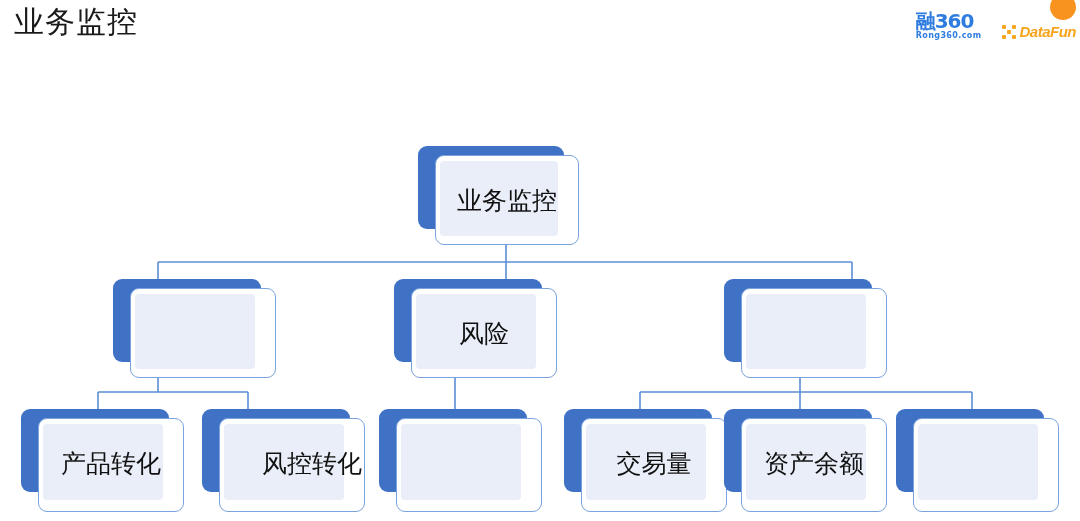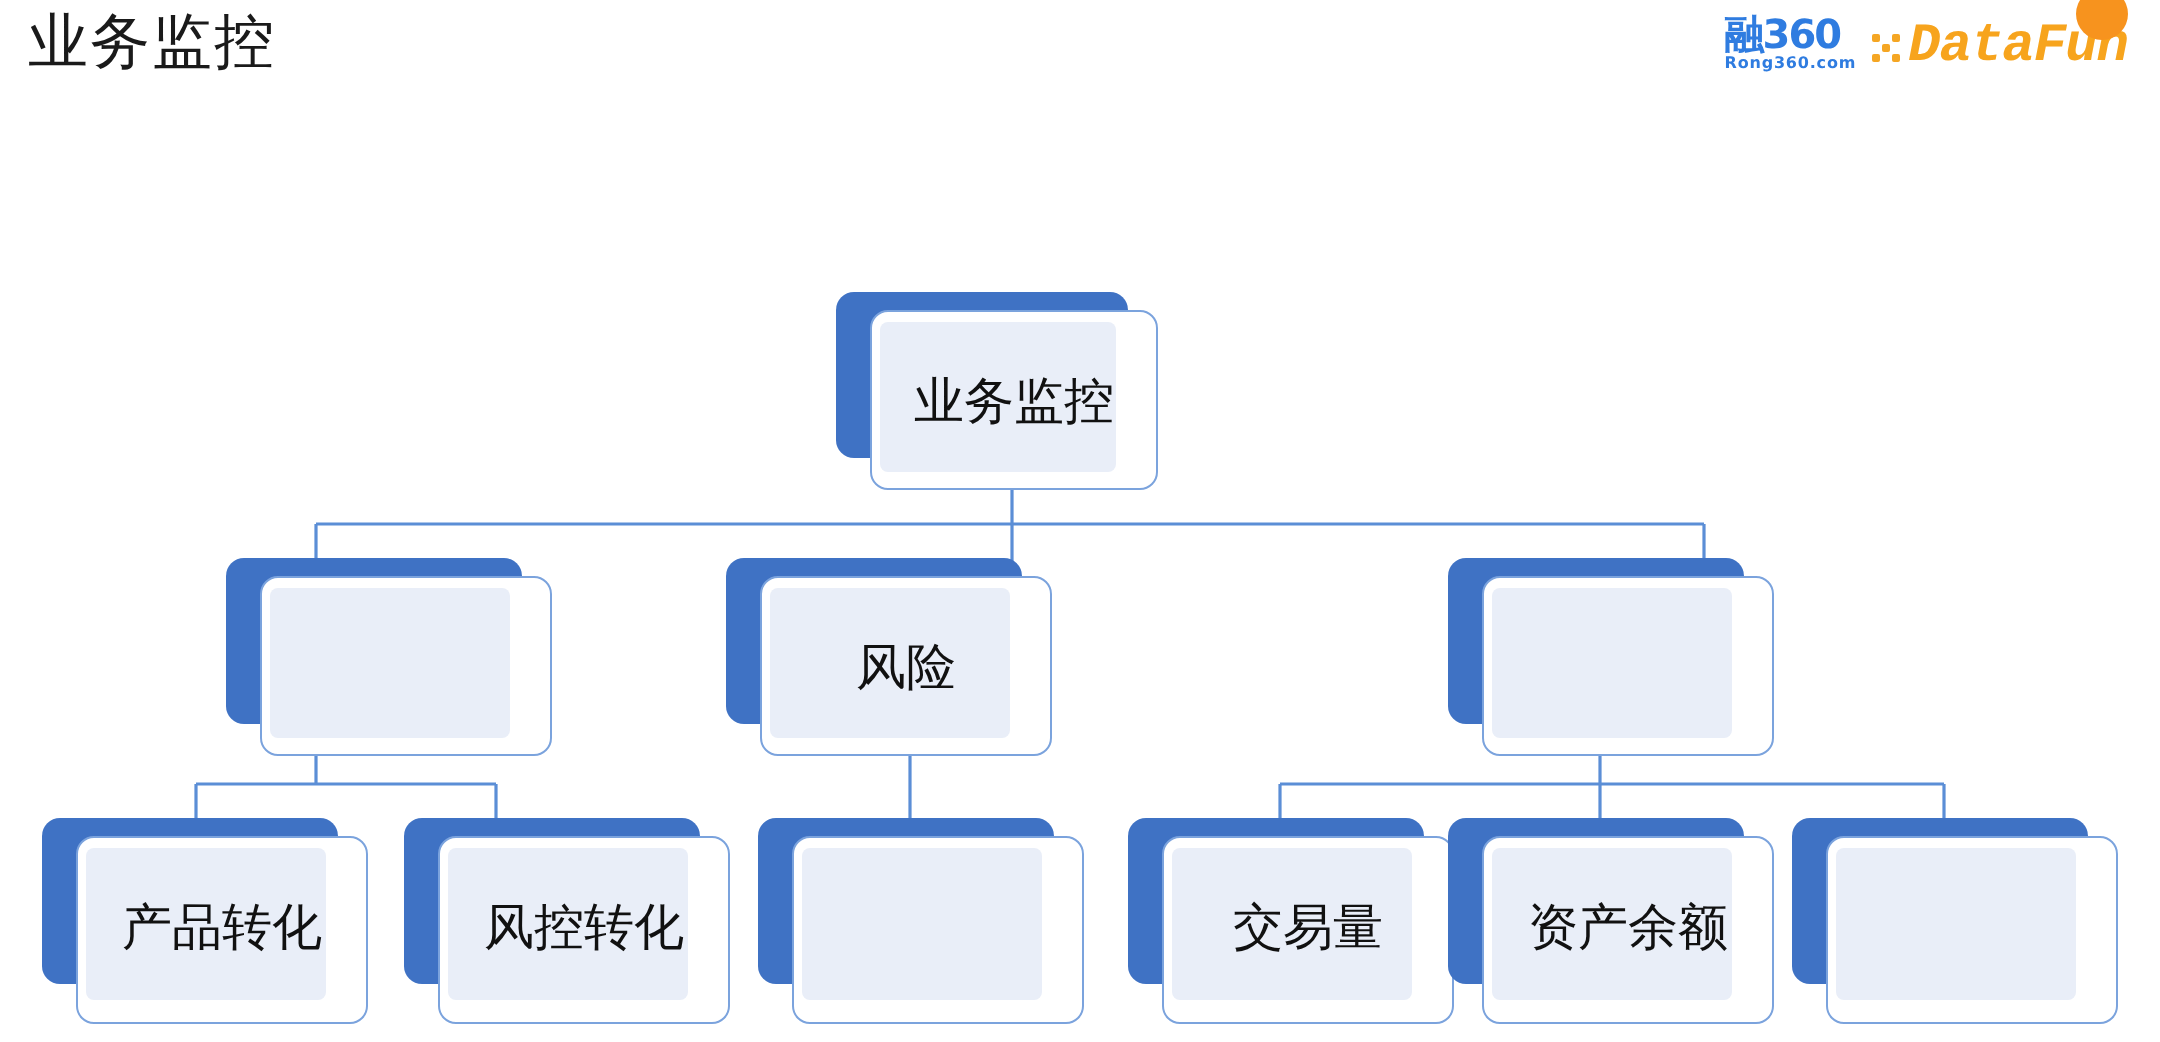--- a/index.html
+++ b/index.html
@@ -15,22 +15,22 @@
     position:absolute;left:14px;top:2px;
     font-size:30px;line-height:40px;
     color:#1a1a1a;
     letter-spacing:1px;
     font-family:"DejaVu Sans","Liberation Sans",sans-serif;
     font-weight:400;
     white-space:nowrap;
   }
   
   #logo-bar{
-    position:absolute;right:16px;top:2px;
-    display:flex;align-items:center;gap:8px;
+    position:absolute;right:4px;top:2px;
+    display:flex;align-items:flex-end;gap:20px;
     height:38px;
   }
   .rong-logo{
     display:flex;flex-direction:column;align-items:flex-start;
     line-height:1;
   }
   .rong-mark{
     font-size:20px;font-weight:bold;letter-spacing:-1px;
     font-family:"DejaVu Sans","Liberation Sans",sans-serif;
     color:#2f7ce0;
@@ -47,23 +47,23 @@
     margin-top:6px;
   }
   .df-dots{
     display:grid;grid-template-columns:repeat(3,4px);
     grid-template-rows:repeat(3,4px);gap:1px;
     margin-right:2px;
   }
   .df-dots i{display:block;width:4px;height:4px;background:#f5a623;border-radius:1px;}
   .df-dots i.o{background:#ffffff;}
   .df-text{
-    font-size:27px;font-weight:bold;font-style:italic;
+    font-size:15px;font-weight:bold;font-style:italic;
     color:#f7a41d;letter-spacing:-0.5px;
-    font-family:Liberation Mono, monospace;
+    font-family:Liberation Sans, sans-serif;
     white-space:nowrap;
   }
   .df-corner{
     position:absolute;right:0;top:-8px;
     width:26px;height:26px;border-radius:50%;
     background:#f7931e;
   }
   
   #diagram{position:absolute;left:0;top:0;width:1080px;height:521px;}
   #connectors{position:absolute;left:0;top:0;width:1080px;height:521px;pointer-events:none;}
@@ -158,21 +158,21 @@
     <span class="fill" style="left:22px;top:15px;width:118px;height:75px;"></span>
     <span class="label" style="left:17px;top:9px;width:144px;height:90px;font-size:25px;">业务监控</span>
   </div>
 
   <div class="node" style="left:113px;top:279px;width:165px;height:100px;">
     <span class="shadowbox" style="width:148px;height:83px;left:0;top:0;"></span>
     <span class="frontbox" style="left:17px;top:9px;width:146px;height:90px;"></span>
     <span class="fill" style="left:22px;top:15px;width:120px;height:75px;"></span>
   </div>
 
-  <div class="node" style="left:363px;top:279px;width:165px;height:100px;padding-left:38px;">
+  <div class="node" style="left:394px;top:279px;width:165px;height:100px;padding-left:38px;">
     <span class="shadowbox" style="width:148px;height:83px;left:0;top:0;"></span>
     <span class="frontbox" style="left:17px;top:9px;width:146px;height:90px;"></span>
     <span class="fill" style="left:22px;top:15px;width:120px;height:75px;"></span>
     <span class="label" style="left:17px;top:9px;width:146px;height:90px;font-size:25px;">风险</span>
   </div>
 
   <div class="node" style="left:724px;top:279px;width:165px;height:100px;">
     <span class="shadowbox" style="width:148px;height:83px;left:0;top:0;"></span>
     <span class="frontbox" style="left:17px;top:9px;width:146px;height:90px;"></span>
     <span class="fill" style="left:22px;top:15px;width:120px;height:75px;"></span>
@@ -182,21 +182,21 @@
     <span class="shadowbox" style="width:148px;height:83px;left:0;top:0;"></span>
     <span class="frontbox" style="left:17px;top:9px;width:146px;height:94px;"></span>
     <span class="fill" style="left:22px;top:15px;width:120px;height:76px;"></span>
     <span class="label" style="left:17px;top:9px;width:146px;height:90px;font-size:25px;">产品转化</span>
   </div>
 
   <div class="node" style="left:202px;top:409px;width:165px;height:112px;">
     <span class="shadowbox" style="width:148px;height:83px;left:0;top:0;"></span>
     <span class="frontbox" style="left:17px;top:9px;width:146px;height:94px;"></span>
     <span class="fill" style="left:22px;top:15px;width:120px;height:76px;"></span>
-    <span class="label" style="left:17px;top:9px;width:146px;height:90px;font-size:25px;">风控转化</span>
+    <span class="label" style="left:17px;top:9px;width:146px;height:90px;font-size:25px;padding-left:20px;">风控转化</span>
   </div>
 
   <div class="node" style="left:379px;top:409px;width:165px;height:112px;">
     <span class="shadowbox" style="width:148px;height:83px;left:0;top:0;"></span>
     <span class="frontbox" style="left:17px;top:9px;width:146px;height:94px;"></span>
     <span class="fill" style="left:22px;top:15px;width:120px;height:76px;"></span>
   </div>
 
   <div class="node" style="left:564px;top:409px;width:165px;height:112px;">
     <span class="shadowbox" style="width:148px;height:83px;left:0;top:0;"></span>

